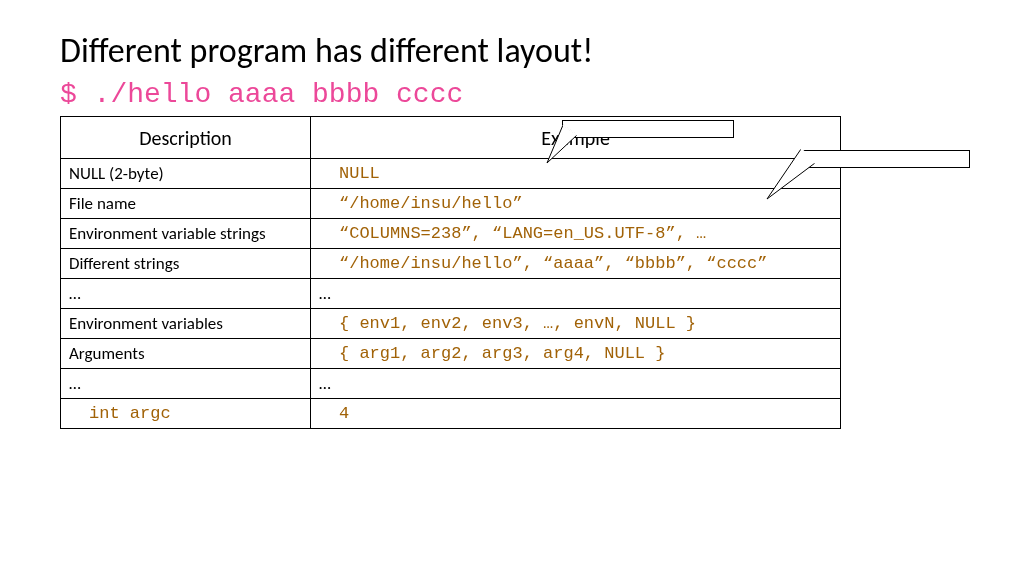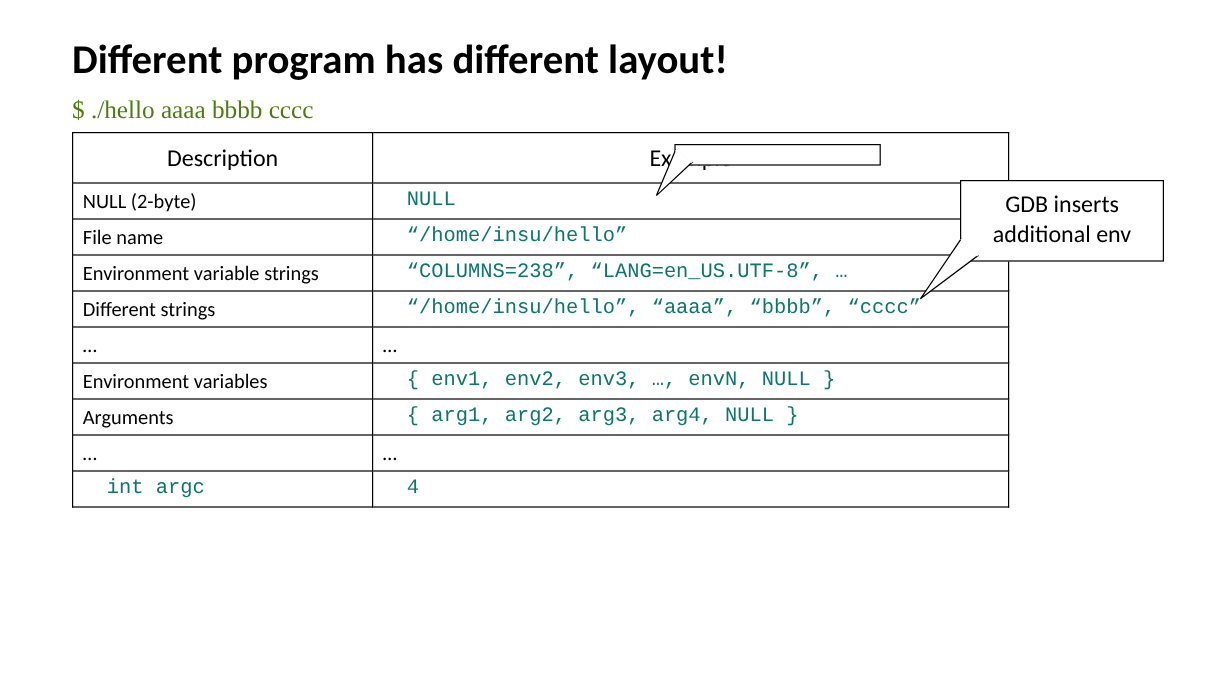--- a/index.html
+++ b/index.html
@@ -8,27 +8,27 @@
     width: 1024px;
     height: 576px;
     background: #fff;
     font-family: Calibri, Arial, sans-serif;
     color: #000;
     position: relative;
     padding: 24px 60px 0 60px;
   }
   .title {
     font-size: 34px;
-    font-weight: 700;
+    font-weight: 400;
     margin: 6px 0 8px 0;
   }
   .cmd {
-    font-family: Liberation Serif, serif;
-    font-size: 21px;
-    color: #4d7c0f;
+    font-family: Liberation Mono, monospace;
+    font-size: 28px;
+    color: #ec4899;
     margin: 0 0 6px 0;
   }
   table {
     border-collapse: collapse;
     width: 780px;
     table-layout: fixed;
   }
   th, td {
     border: 1px solid #000;
     padding: 4px 8px;
@@ -39,21 +39,21 @@
   }
   th {
     font-weight: 400;
     text-align: center;
     font-size: 20px;
     height: 42px;
   }
   col.desc { width: 250px; }
   col.ex   { width: 530px; }
   .mono { font-family: "Courier New", monospace; }
-  .gray { color: #0f766e; padding-left: 28px; }
+  .gray { color: #a16207; padding-left: 28px; }
   .callout {
     position: absolute;
     background: #fff;
     border: 1px solid #000;
     padding: 8px 14px;
     font-size: 20px;
     text-align: center;
     line-height: 1.25;
   }
   .callout svg {
@@ -122,18 +122,17 @@
 
 <div id="callout1" class="callout">
   <svg width="40" height="40" style="left:-18px; bottom:-28px;">
     <polygon points="18,0 32,10 2,38" fill="#fff" stroke="#000" stroke-width="1"></polygon>
     <polygon points="18,1 30,9" fill="#fff"></polygon>
     <line x1="18" y1="0" x2="32" y2="10" stroke="#fff" stroke-width="2"></line>
   </svg>
 </div>
 
 <div id="callout2" class="callout">
-  <span>GDB inserts additional env</span>
   <svg width="60" height="60" style="left:-36px; bottom:-42px;">
     <polygon points="36,0 50,14 2,50" fill="#fff" stroke="#000" stroke-width="1"></polygon>
     <line x1="36" y1="0" x2="50" y2="14" stroke="#fff" stroke-width="2"></line>
   </svg>
 </div>
 
 </body></html>

